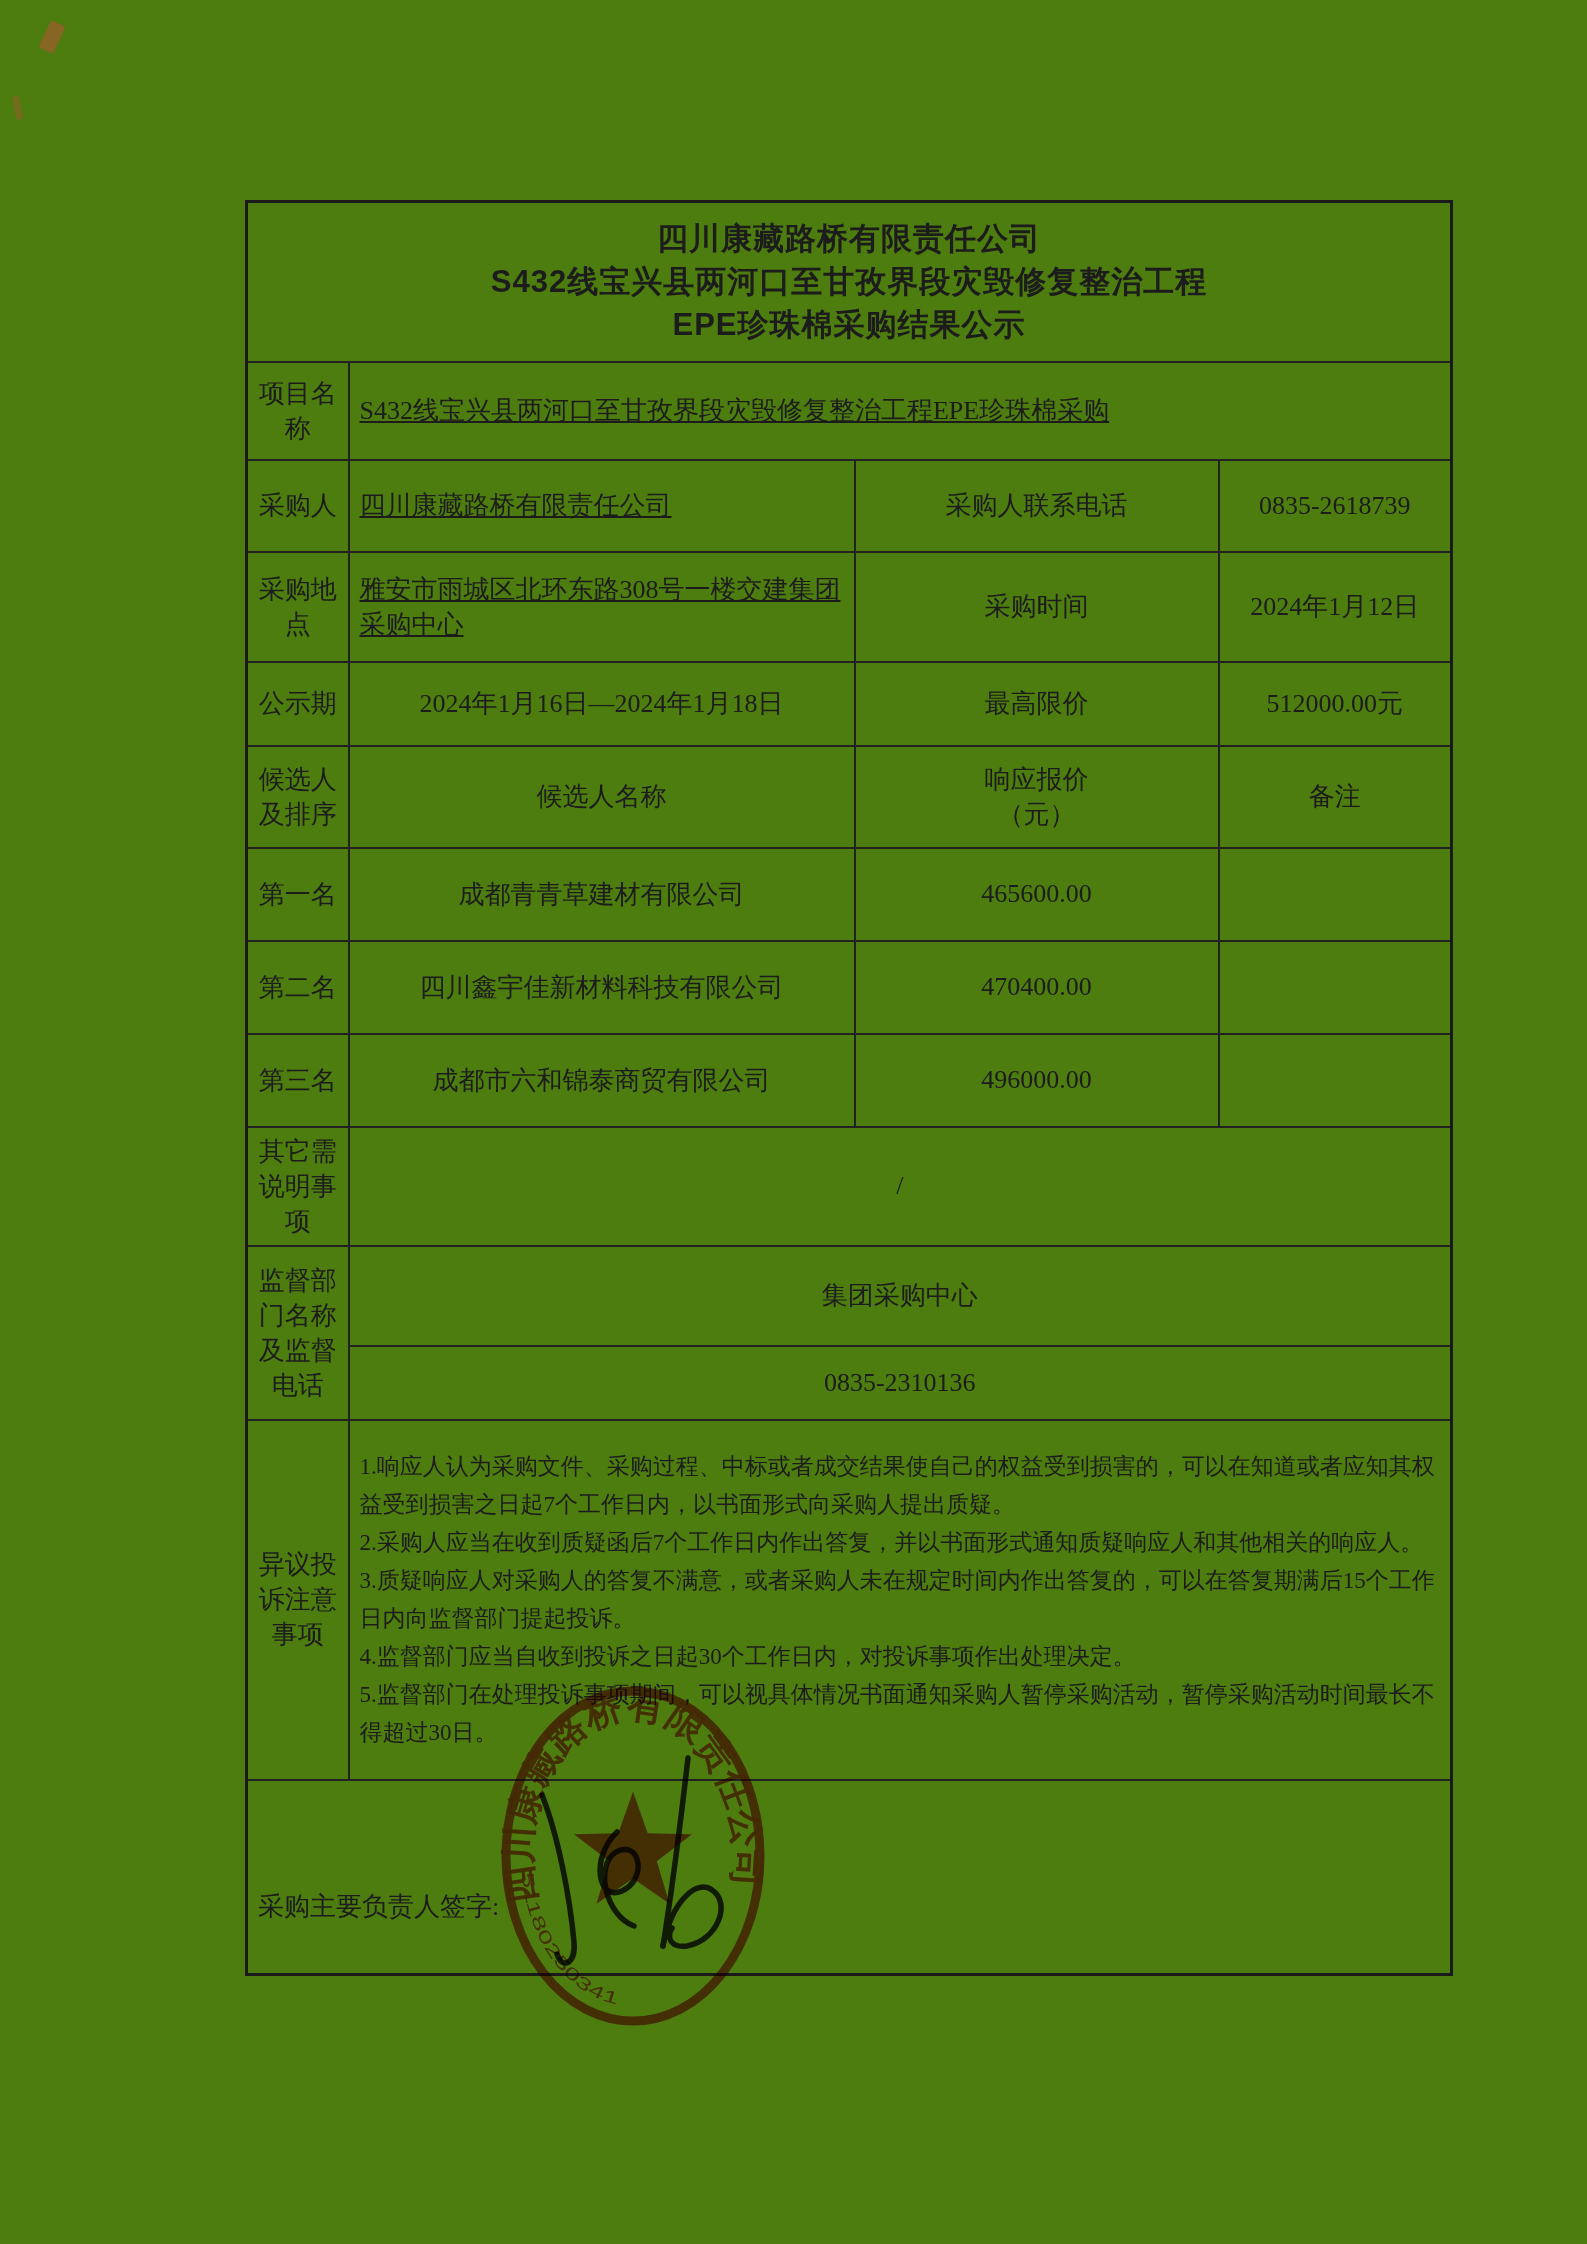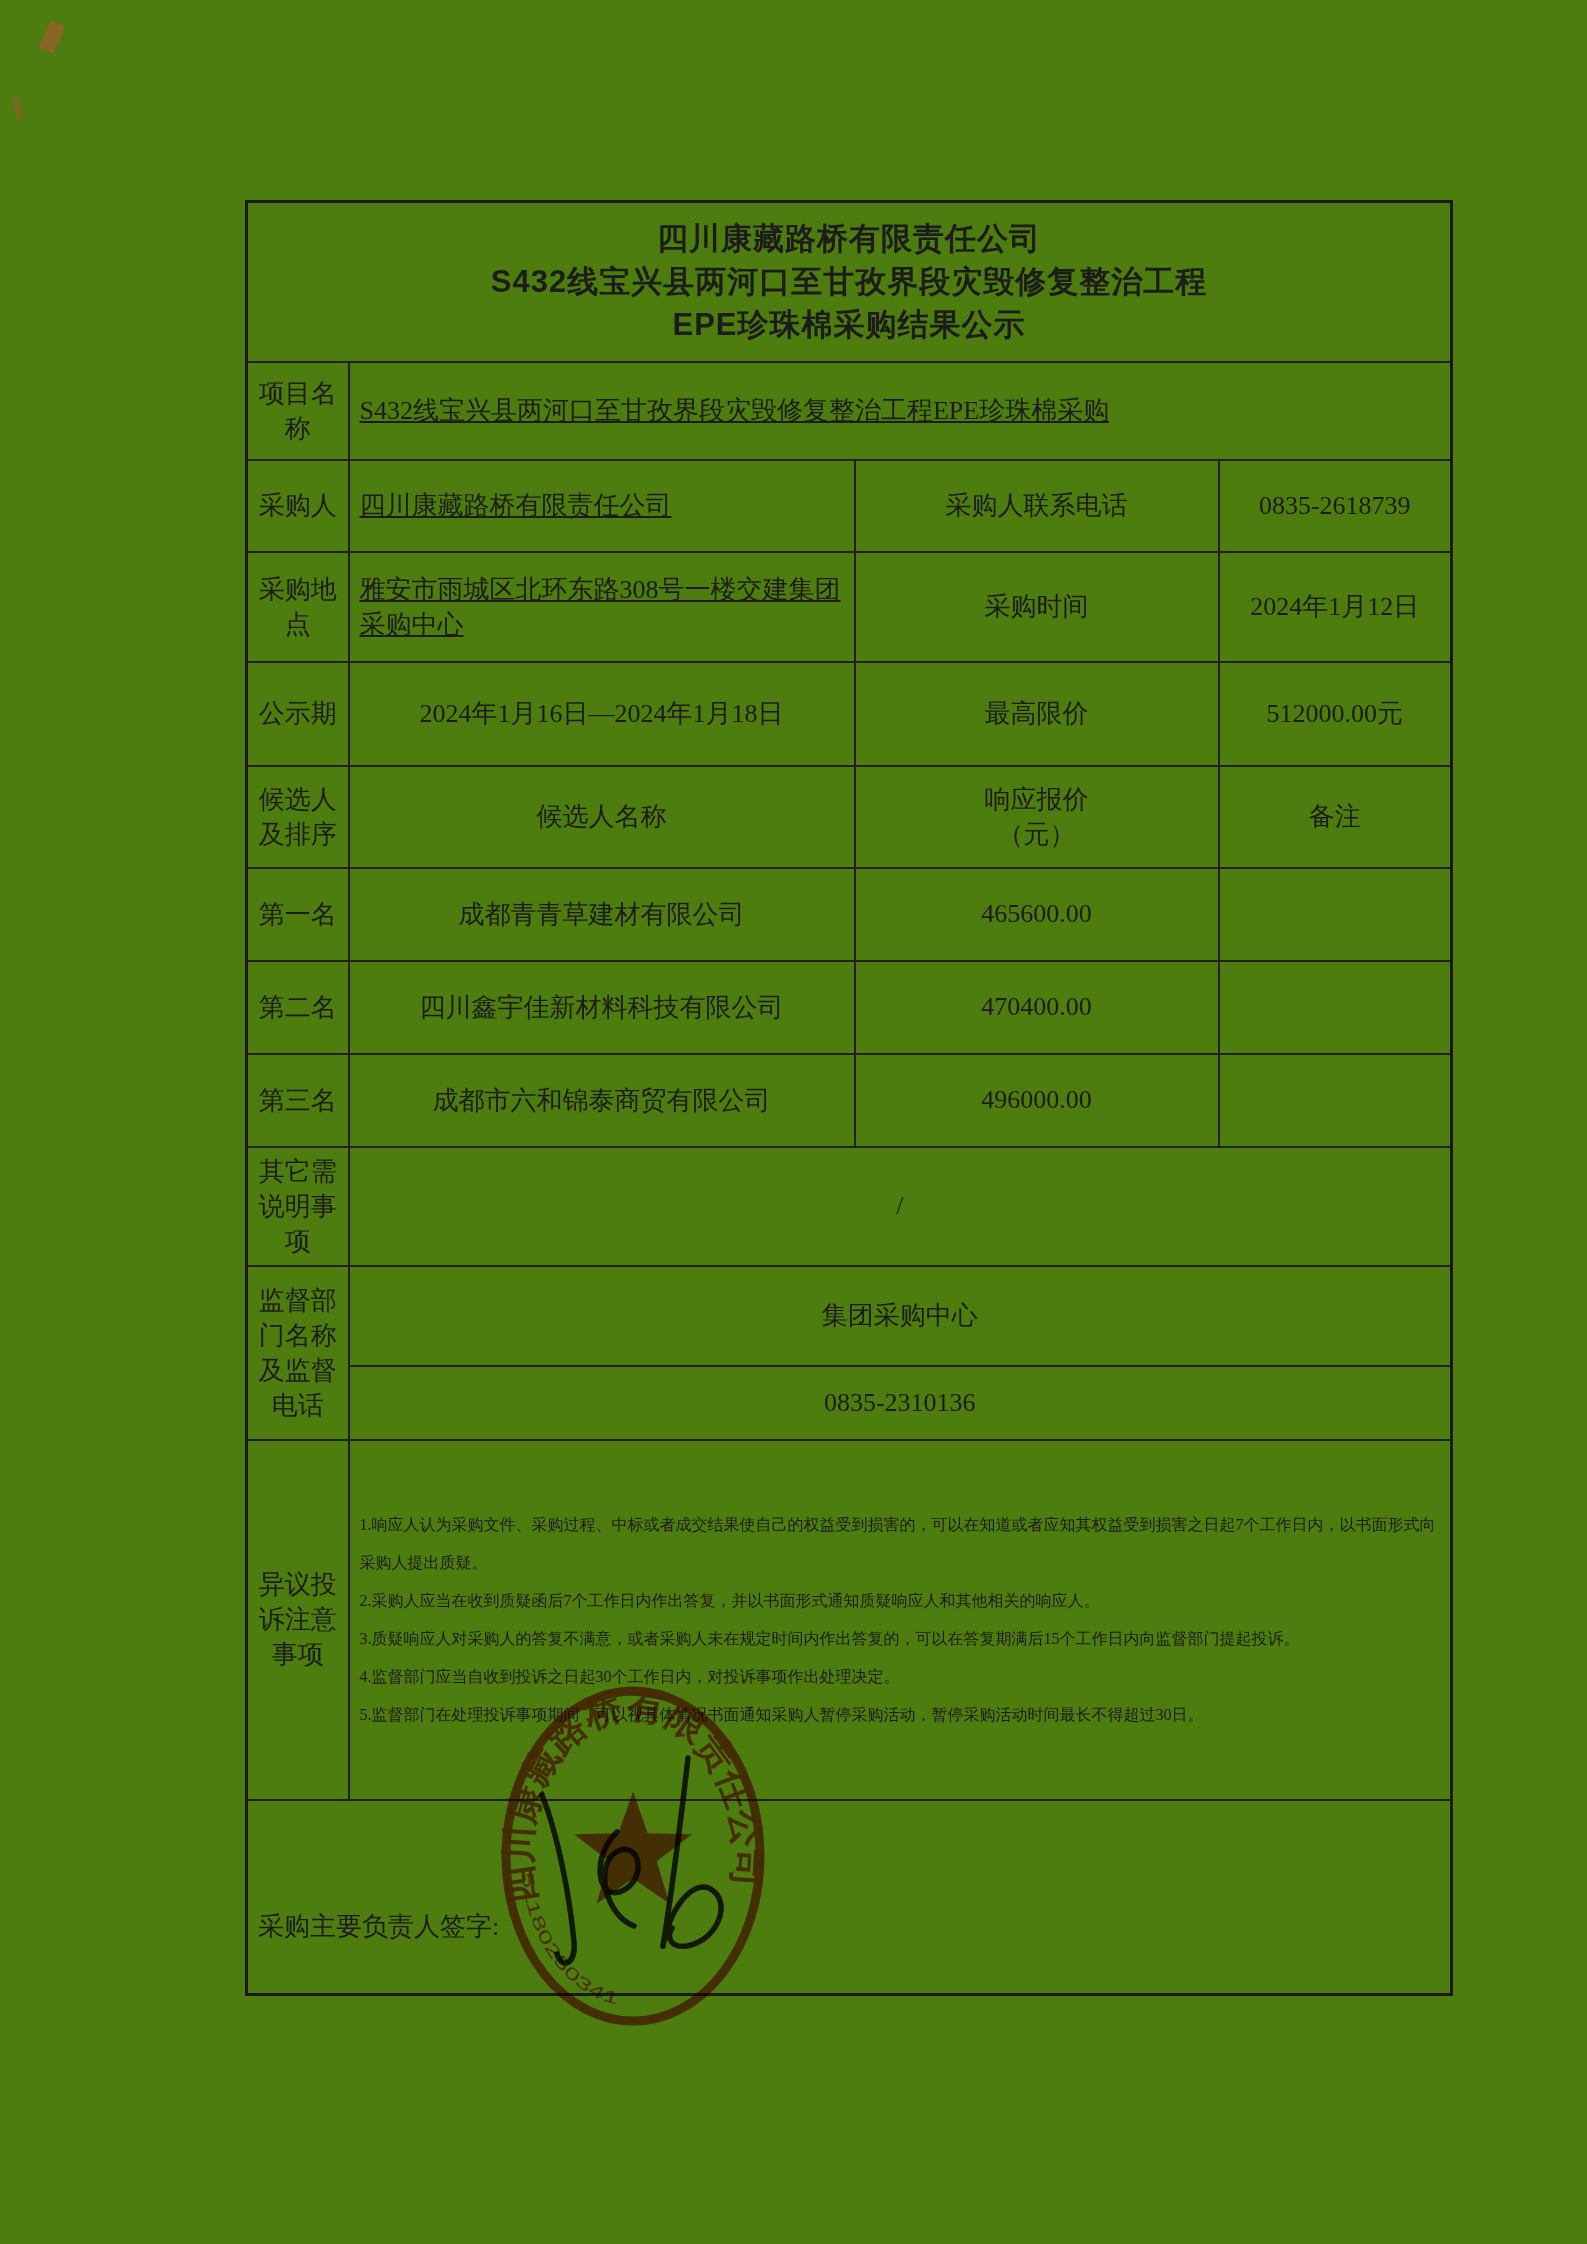--- a/index.html
+++ b/index.html
@@ -22,39 +22,39 @@
     border:2px solid #222;
     padding:6px 10px;
     vertical-align:middle;
     word-break:break-all;
     line-break:anywhere;
   }
   table.doc{border:3px solid #1a1a1a;}
   .c1{width:102px;} .c2{width:506px;} .c3{width:364px;} .c4{width:233px;}
 
   tr.r-title{height:160px;} tr.r2{height:98px;} tr.r3{height:92px;}
-  tr.r4{height:110px;padding-left:43px;} tr.r5{height:104px;} tr.r6{height:102px;}
+  tr.r4{height:110px;padding-left:43px;} tr.r5{height:84px;} tr.r6{height:102px;}
   tr.r-rank{height:93px;} tr.r-other{height:92px;}
   tr.r-sup1{height:100px;} tr.r-sup2{height:74px;}
   tr.r-obj{height:360px;} tr.r-sig{height:195px;}
 
   td.title-cell{border-bottom:2px solid #222;padding:14px 0;}
   .title-line{
     text-align:center;
     font-family:"Liberation Sans", sans-serif;
     font-weight:700;
     font-size:31px;
     line-height:43px;
     letter-spacing:1px;
   }
   .lab{text-align:center;}
   .cen{text-align:center;}
   .val-left{text-align:left;text-decoration:underline;}
   .obj-cell{vertical-align:middle;padding:14px 16px;}
-  .obj-item{font-size:16px;line-height:38px;text-align:left;}
+  .obj-item{font-size:23px;line-height:38px;text-align:left;}
   .sig-cell{position:relative;padding-left:8px;font-size:26px;}
   .sig-label{position:absolute;left:10px;top:108px;}
 
   .seal{
     position:absolute;left:484px;top:1666px;width:298px;height:380px;
     opacity:.9;mix-blend-mode:multiply;pointer-events:none;
   }
   .signature{
     position:absolute;left:520px;top:1740px;width:310px;height:250px;
     mix-blend-mode:multiply;pointer-events:none;

